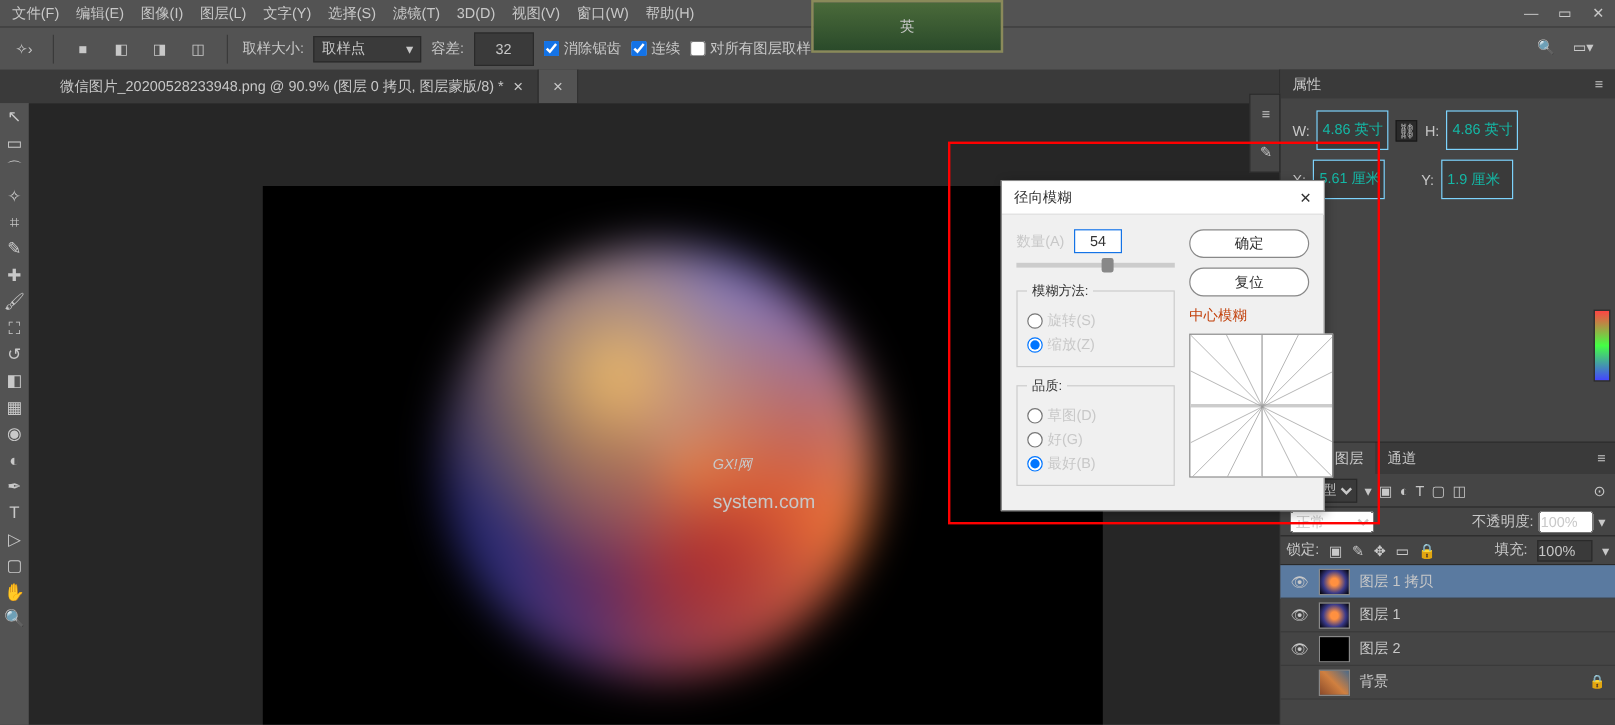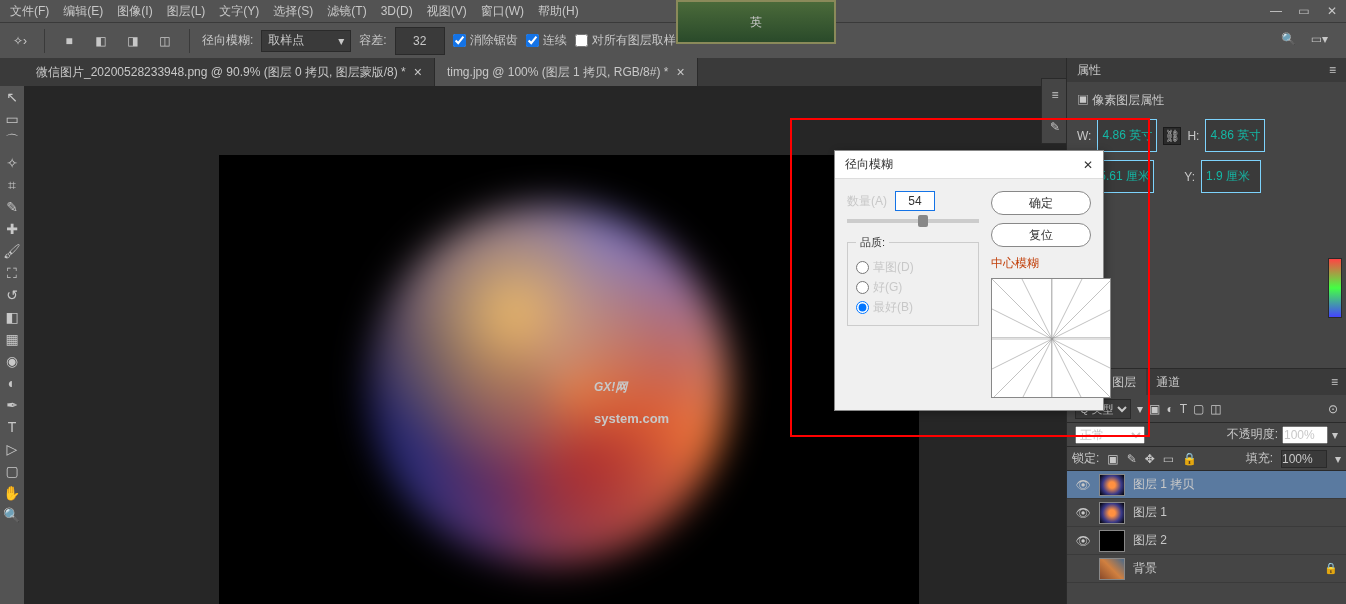--- a/index.html
+++ b/index.html
@@ -9,29 +9,29 @@
 .win-controls{position:absolute;top:0;right:0;display:flex}
 .win-controls div{width:28px;height:22px;display:flex;align-items:center;justify-content:center;cursor:pointer}
 .optbar{height:36px;background:#535353;border-top:1px solid #3a3a3a;display:flex;align-items:center;padding-left:8px;gap:8px}
 .icon-btn{width:24px;height:24px;display:flex;align-items:center;justify-content:center;cursor:pointer}
 .sep{width:1px;height:24px;background:#3a3a3a;margin:0 4px}
 .dropdown{background:#3a3a3a;border:1px solid #2a2a2a;height:22px;padding:0 6px;display:flex;align-items:center;min-width:90px;justify-content:space-between;cursor:pointer}
 .input-sm{background:#3a3a3a;border:1px solid #2a2a2a;height:28px;width:50px;padding:0 4px;color:#c8c8c8;text-align:center}
 .chk{display:flex;align-items:center;gap:4px;cursor:pointer}
 .chk input{accent-color:#1473e6}
 .search-icon{position:absolute;right:50px;top:32px;cursor:pointer}
-.tabbar{height:28px;background:#3a3a3a;display:flex;align-items:center;padding-left:24px}
+.tabbar{height:28px;background:#3a3a3a;display:flex;align-items:center;padding-left:38px}
 .doc-tab{height:28px;padding:0 12px;display:flex;align-items:center;gap:8px;border-right:1px solid #2a2a2a;cursor:pointer}
 .doc-tab.active{background:#535353}
 .doc-tab .x{font-size:14px;cursor:pointer}
 .main{position:absolute;top:86px;left:24px;right:280px;bottom:0;background:#262626;overflow:hidden}
 .canvas{position:absolute;left:195px;top:69px;width:700px;height:520px;background:#000}
 .blur-circle{position:absolute;left:150px;top:50px;width:360px;height:360px;border-radius:50%;background:radial-gradient(circle at 40% 30%,rgba(255,200,100,0.9),transparent 50%),radial-gradient(ellipse at 60% 70%,rgba(180,30,30,0.8),transparent 55%),conic-gradient(from 200deg at 50% 50%,#3a3a8a,#1a1a60,#5a5ad0,#ff9040,#3a3a8a);filter:blur(18px)}
-.watermark{position:absolute;left:570px;top:280px;font-size:28px;font-weight:bold;color:rgba(220,220,220,0.5);font-style:italic}
-.watermark small{font-size:13px;font-style:normal}
+.watermark{position:absolute;left:570px;top:280px;font-size:28px;font-weight:normal;color:rgba(220,220,220,0.5);font-style:italic}
+.watermark small{font-size:16px;font-style:normal}
 .toolbox{position:absolute;left:0;top:86px;width:24px;bottom:0;background:#535353;display:flex;flex-direction:column}
 .tool{width:24px;height:22px;display:flex;align-items:center;justify-content:center;cursor:pointer;font-size:14px}
 .right-dock{position:absolute;right:0;top:58px;width:280px;bottom:0;background:#454545;border-left:1px solid #2a2a2a}
 .dock-tabs{position:absolute;left:-26px;top:20px;width:26px;background:#454545;border:1px solid #2a2a2a}
 .dock-tabs div{width:26px;height:32px;display:flex;align-items:center;justify-content:center;cursor:pointer}
 .panel-hdr{height:24px;background:#3a3a3a;display:flex;align-items:center;padding:0 10px;justify-content:space-between}
 .panel-body{padding:10px;font-size:11px}
 .prop-row{display:flex;align-items:center;gap:6px;margin-bottom:8px}
 .prop-row input{background:#3a3a3a;border:1px solid #7dd3fc;height:33px;width:60px;padding:0 4px;color:#14b8a6}
 .link-ic{width:18px;height:18px;background:#2a2a2a;border:1px solid #1a1a1a;display:flex;align-items:center;justify-content:center;cursor:pointer}
@@ -93,21 +93,21 @@
 </div>
 
 <div class="optbar">
   <div class="icon-btn">✧›</div>
   <div class="sep"></div>
   <div class="icon-btn">■</div>
   <div class="icon-btn">◧</div>
   <div class="icon-btn">◨</div>
   <div class="icon-btn">◫</div>
   <div class="sep"></div>
-  <span>径向模糊:</span>
+  <span>取样大小:</span>
   <div class="dropdown">
       <span>取样点</span>
       <span>▾</span>
     </div>
   <span>容差:</span>
   <input class="input-sm" value="32" style="">
   <label class="chk">
       <input type="checkbox" checked="" style="">
       <span>消除锯齿</span>
     </label>
@@ -126,21 +126,20 @@
 <div class="badge">
     <span>英</span>
   </div>
 
 <div class="tabbar">
   <div class="doc-tab">
       <span>微信图片_20200528233948.png @ 90.9% (图层 0 拷贝, 图层蒙版/8) *</span>
       <span class="x">×</span>
     </div>
   <div class="doc-tab active">
-      <span>timg.jpg @ 100% (图层 1 拷贝, RGB/8#) *</span>
       <span class="x">×</span>
     </div>
 </div>
 
 <div class="toolbox">
   <div class="tool">↖</div>
   <div class="tool">▭</div>
   <div class="tool">⌒</div>
   <div class="tool">✧</div>
   <div class="tool">⌗</div>
@@ -171,21 +170,20 @@
 <div class="right-dock">
   <div class="dock-tabs">
     <div>≡</div>
     <div>✎</div>
   </div>
   <div class="panel-hdr">
       <span>属性</span>
       <span>≡</span>
     </div>
   <div class="panel-body">
-    <div style="margin-bottom:10px"><span>▣ </span><span>像素图层属性</span></div>
     <div class="prop-row">
       <span>W:</span>
         <input value="4.86 英寸" style="">
       <div class="link-ic">⛓</div>
       <span>H:</span>
         <input value="4.86 英寸" style="">
     </div>
     <div class="prop-row">
       <span>X:</span>
         <input value="5.61 厘米" style="">
@@ -261,20 +259,31 @@
     </div>
   <div class="dlg-body">
     <div class="dlg-left">
       <div class="dlg-row">
           <span>数量(A)</span>
           <input type="text" value="54" style="">
         </div>
       <div class="slider">
           <div class="slider-thumb" style="left:54%"></div>
         </div>
+      <fieldset class="fieldset">
+        <legend>模糊方法:</legend>
+        <label class="radio-row">
+            <input type="radio" name="m" style="">
+            <span>旋转(S)</span>
+          </label>
+        <label class="radio-row">
+            <input type="radio" name="m" checked="" style="">
+            <span>缩放(Z)</span>
+          </label>
+      </fieldset>
       <fieldset class="fieldset">
         <legend>品质:</legend>
         <label class="radio-row">
             <input type="radio" name="q" style="">
             <span>草图(D)</span>
           </label>
         <label class="radio-row">
             <input type="radio" name="q" style="">
             <span>好(G)</span>
           </label>

